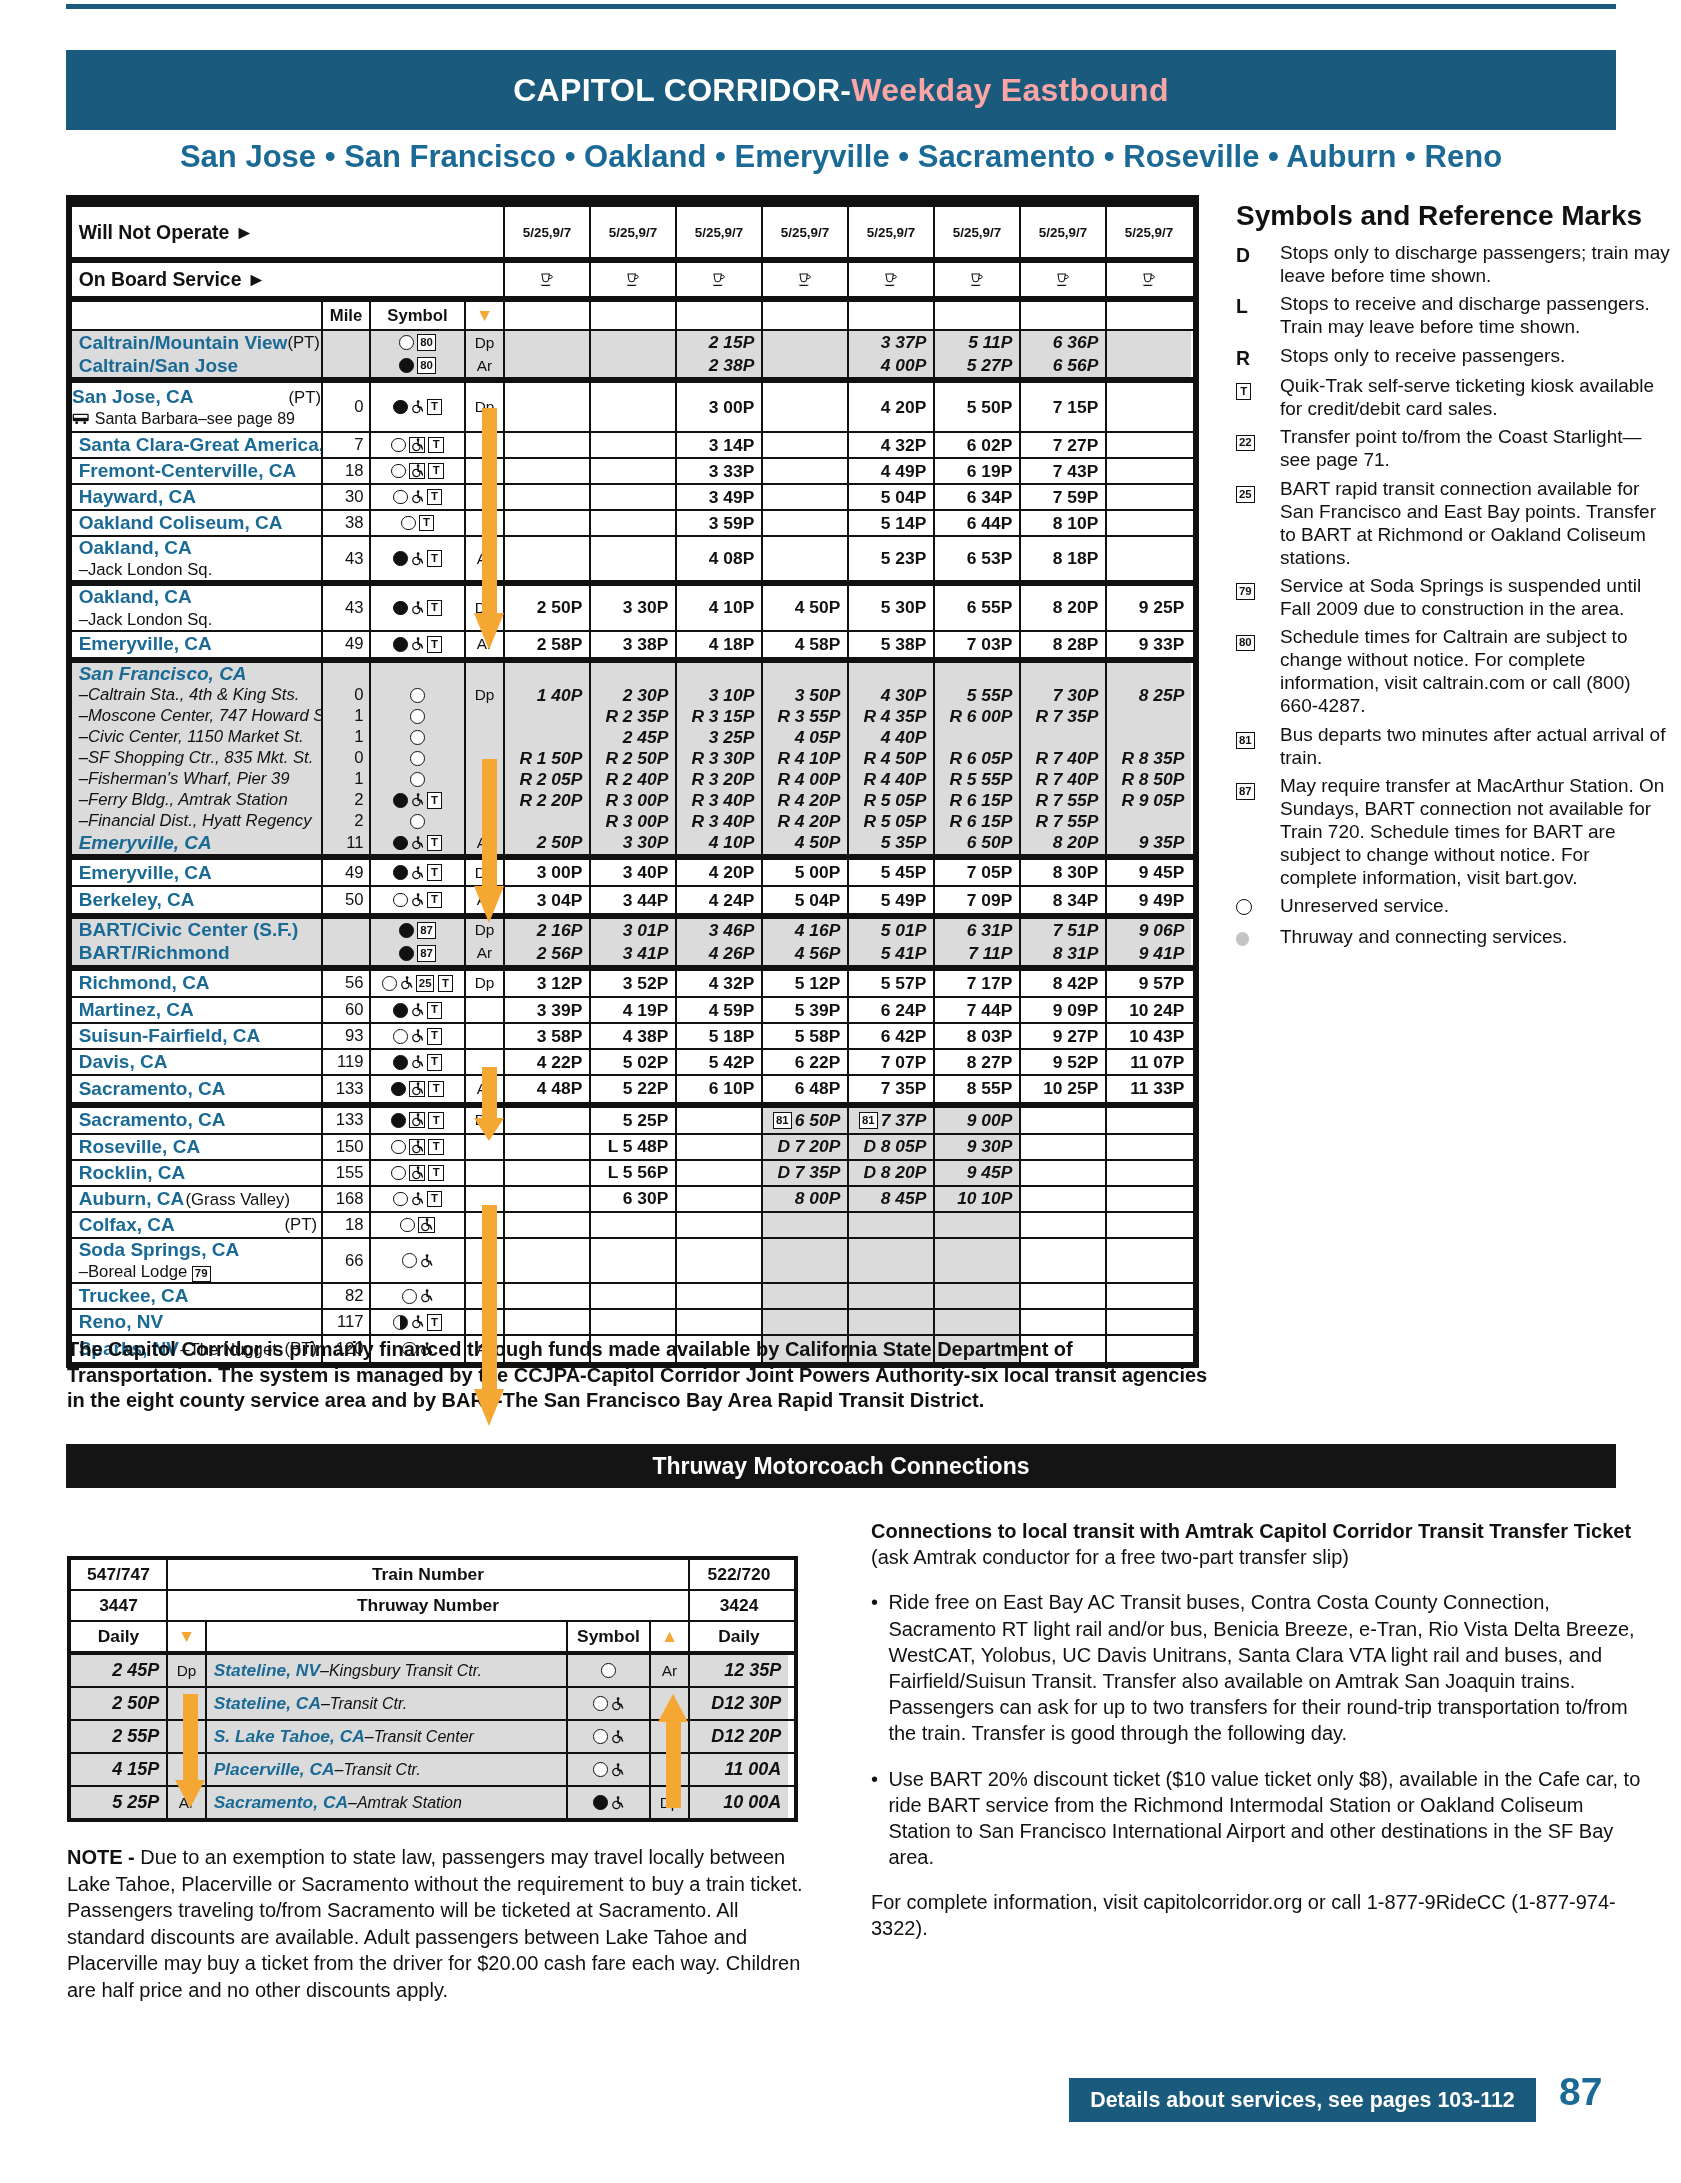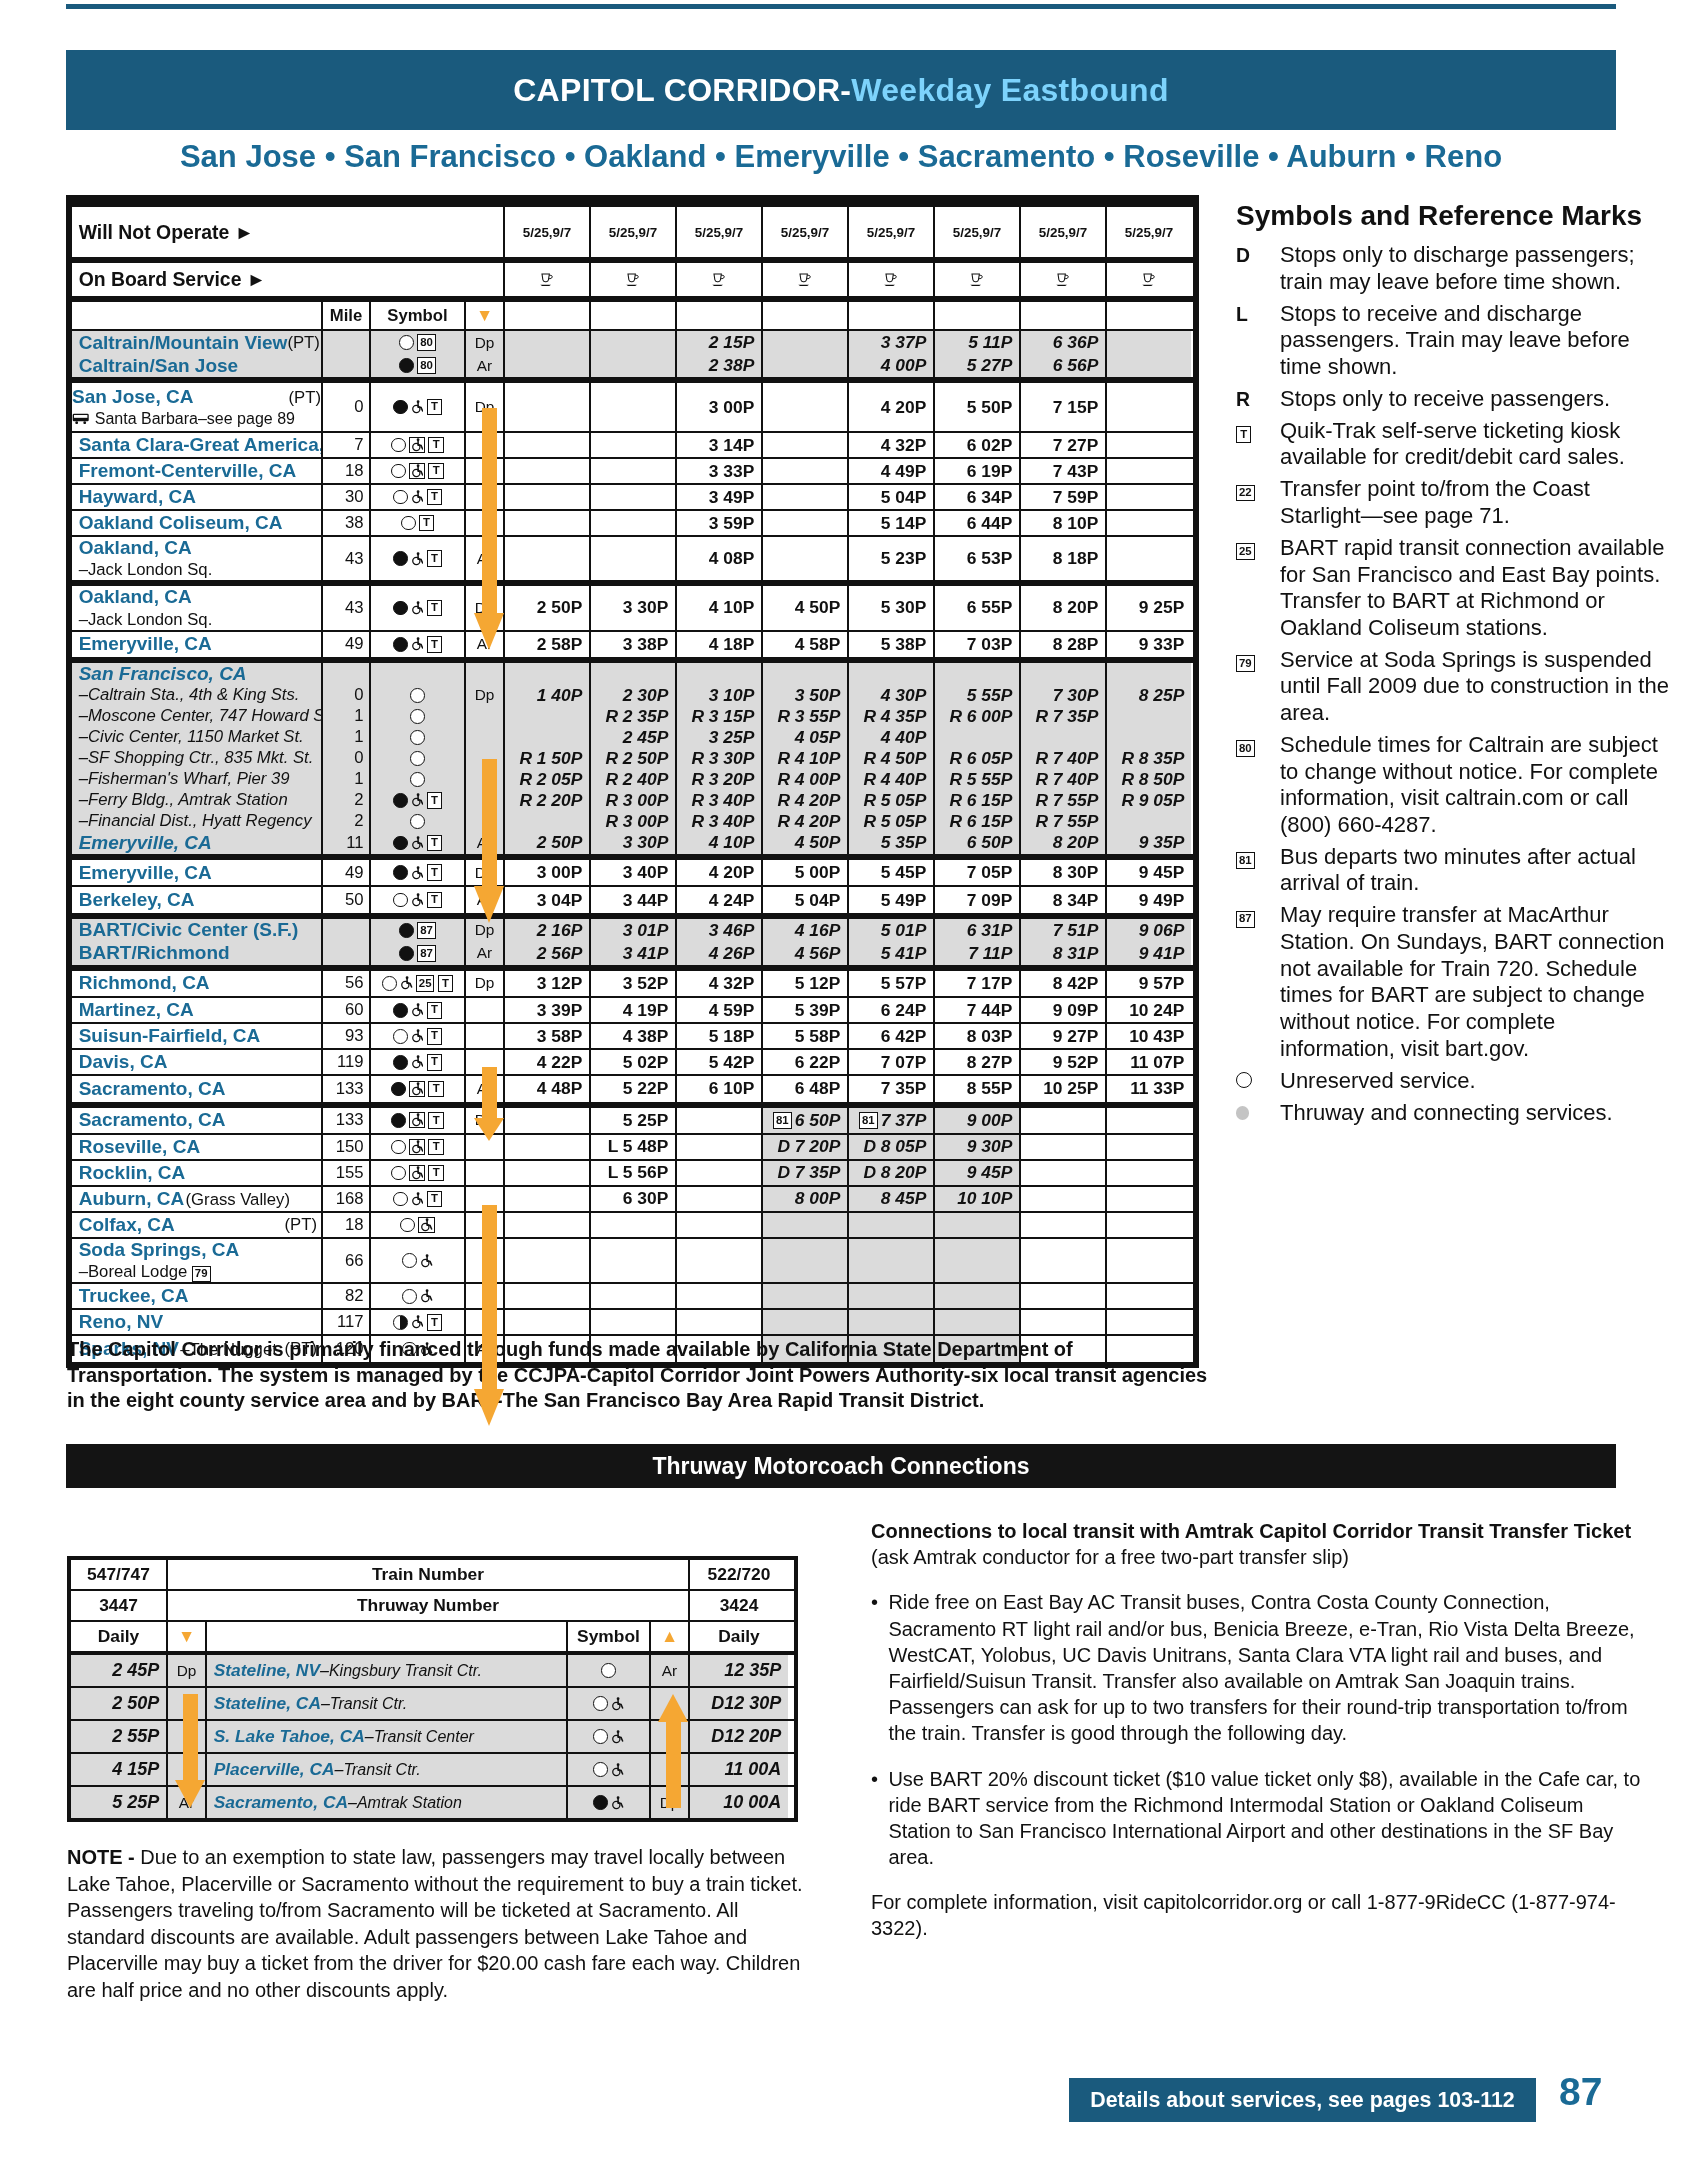--- a/index.html
+++ b/index.html
@@ -9,21 +9,21 @@
     --gray:#dbdbdb;
     --ink:#111;
   }
   html,body{margin:0;padding:0;background:#fff;}
   body{font-family:"Liberation Sans",sans-serif;color:var(--ink);}
   #page{position:relative;width:1681px;height:2183px;background:#fff;overflow:hidden;}
 
   .toprule{position:absolute;left:66px;top:4px;width:1550px;height:4.7px;background:var(--band);}
   #band1{position:absolute;left:66px;top:50px;width:1550px;height:80px;background:var(--band);
     display:flex;align-items:center;justify-content:center;font-weight:bold;font-size:32px;color:#fff;letter-spacing:0.3px;}
-  #band1 .accent{color:#7dd3fc;}
+  #band1 .accent{color:#fca5a5;}
   #subtitle{position:absolute;left:66px;top:139px;width:1550px;text-align:center;
     color:var(--blue);font-weight:bold;font-size:31px;}
 
   
   #mt{position:absolute;left:66px;top:195px;width:1133px;border:6px solid var(--ink);
     background:#fff;box-sizing:border-box;}
   .trow{display:flex;align-items:stretch;border-top:2px solid var(--ink);}
   .trow:first-child{border-top:none;}
   .trow.thick{border-top:6px solid var(--ink);}
   .tline{display:flex;align-items:stretch;}
@@ -81,21 +81,21 @@
 
   .oarrow{position:absolute;width:31px;z-index:4;pointer-events:none;}
   .oshaft{position:absolute;left:8px;width:14.7px;background:var(--orange);}
   .ohead{position:absolute;left:0;width:0;height:0;}
 
   
   #legend{position:absolute;left:1236px;top:201px;width:434px;}
   .leg-title{font-size:28px;font-weight:bold;line-height:1.08;margin-bottom:10.7px;}
   .leg-item{display:flex;margin-bottom:5.4px;}
   .leg-sym{width:44px;flex:none;padding-top:2px;font-weight:bold;font-size:19.4px;}
-  .leg-text{font-size:22px;line-height:1.21;flex:1;}
+  .leg-text{font-size:19px;line-height:1.21;flex:1;}
 
   
   #funding{position:absolute;left:67px;top:1337px;width:1141px;
     font-weight:bold;font-size:20px;line-height:1.28;}
 
   
   #band2{position:absolute;left:66px;top:1444px;width:1550px;height:44px;background:#141414;
     color:#fff;display:flex;align-items:center;justify-content:center;font-weight:bold;font-size:23px;}
   #lake{position:absolute;left:67px;top:1595px;font-size:28px;font-weight:bold;color:var(--blue);text-decoration:underline;}
   #tt{position:absolute;left:67px;top:1556px;width:731px;border:4.7px solid var(--ink);

